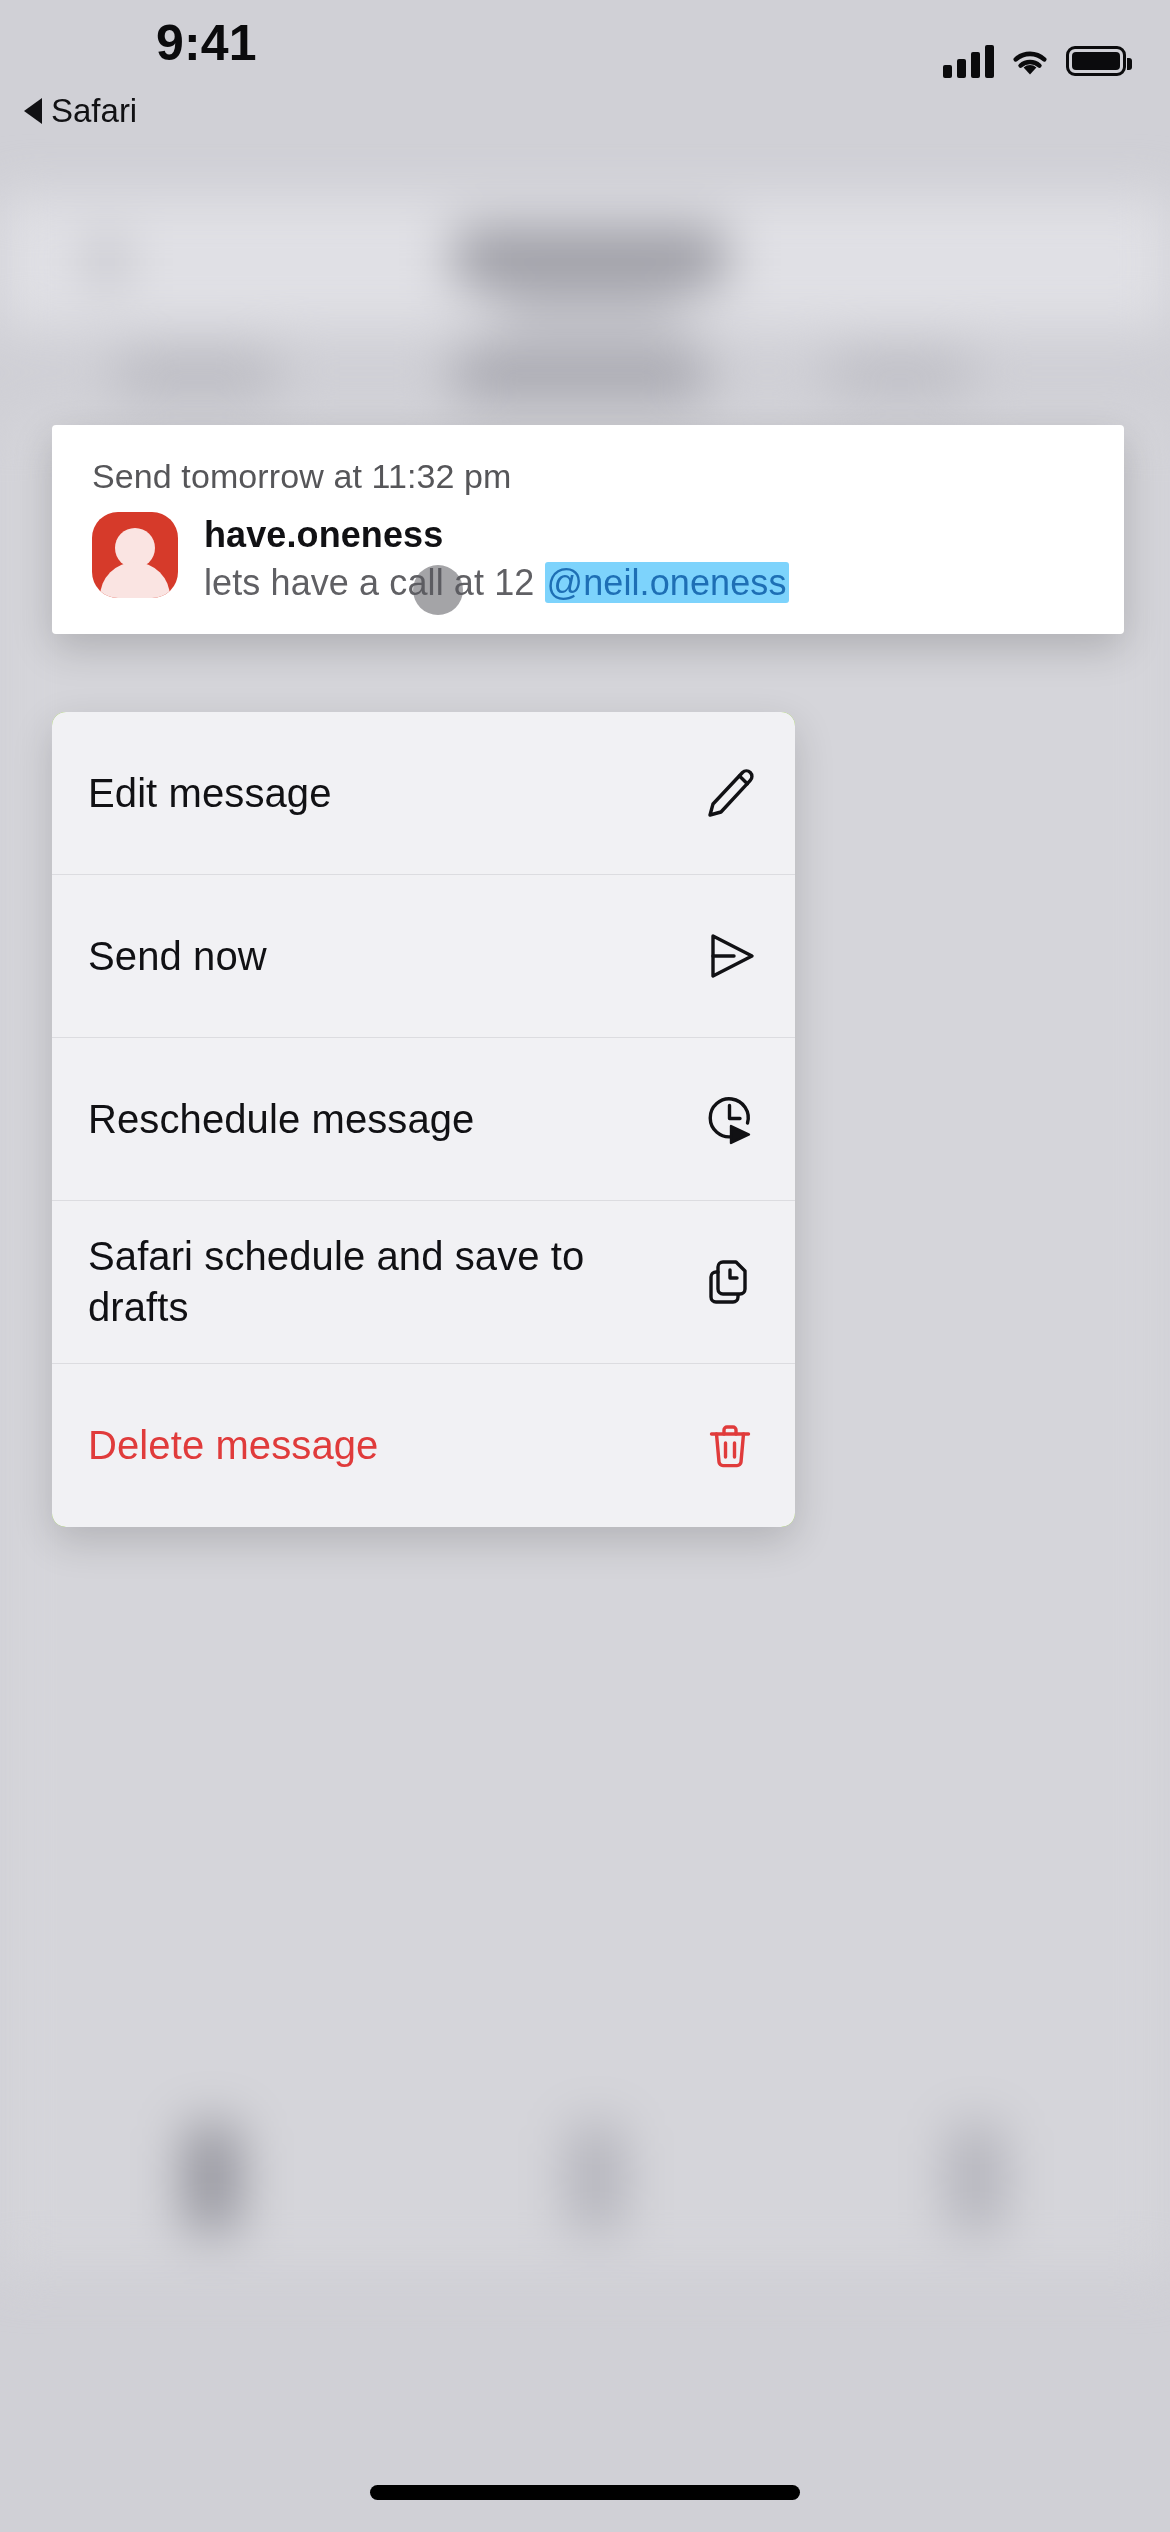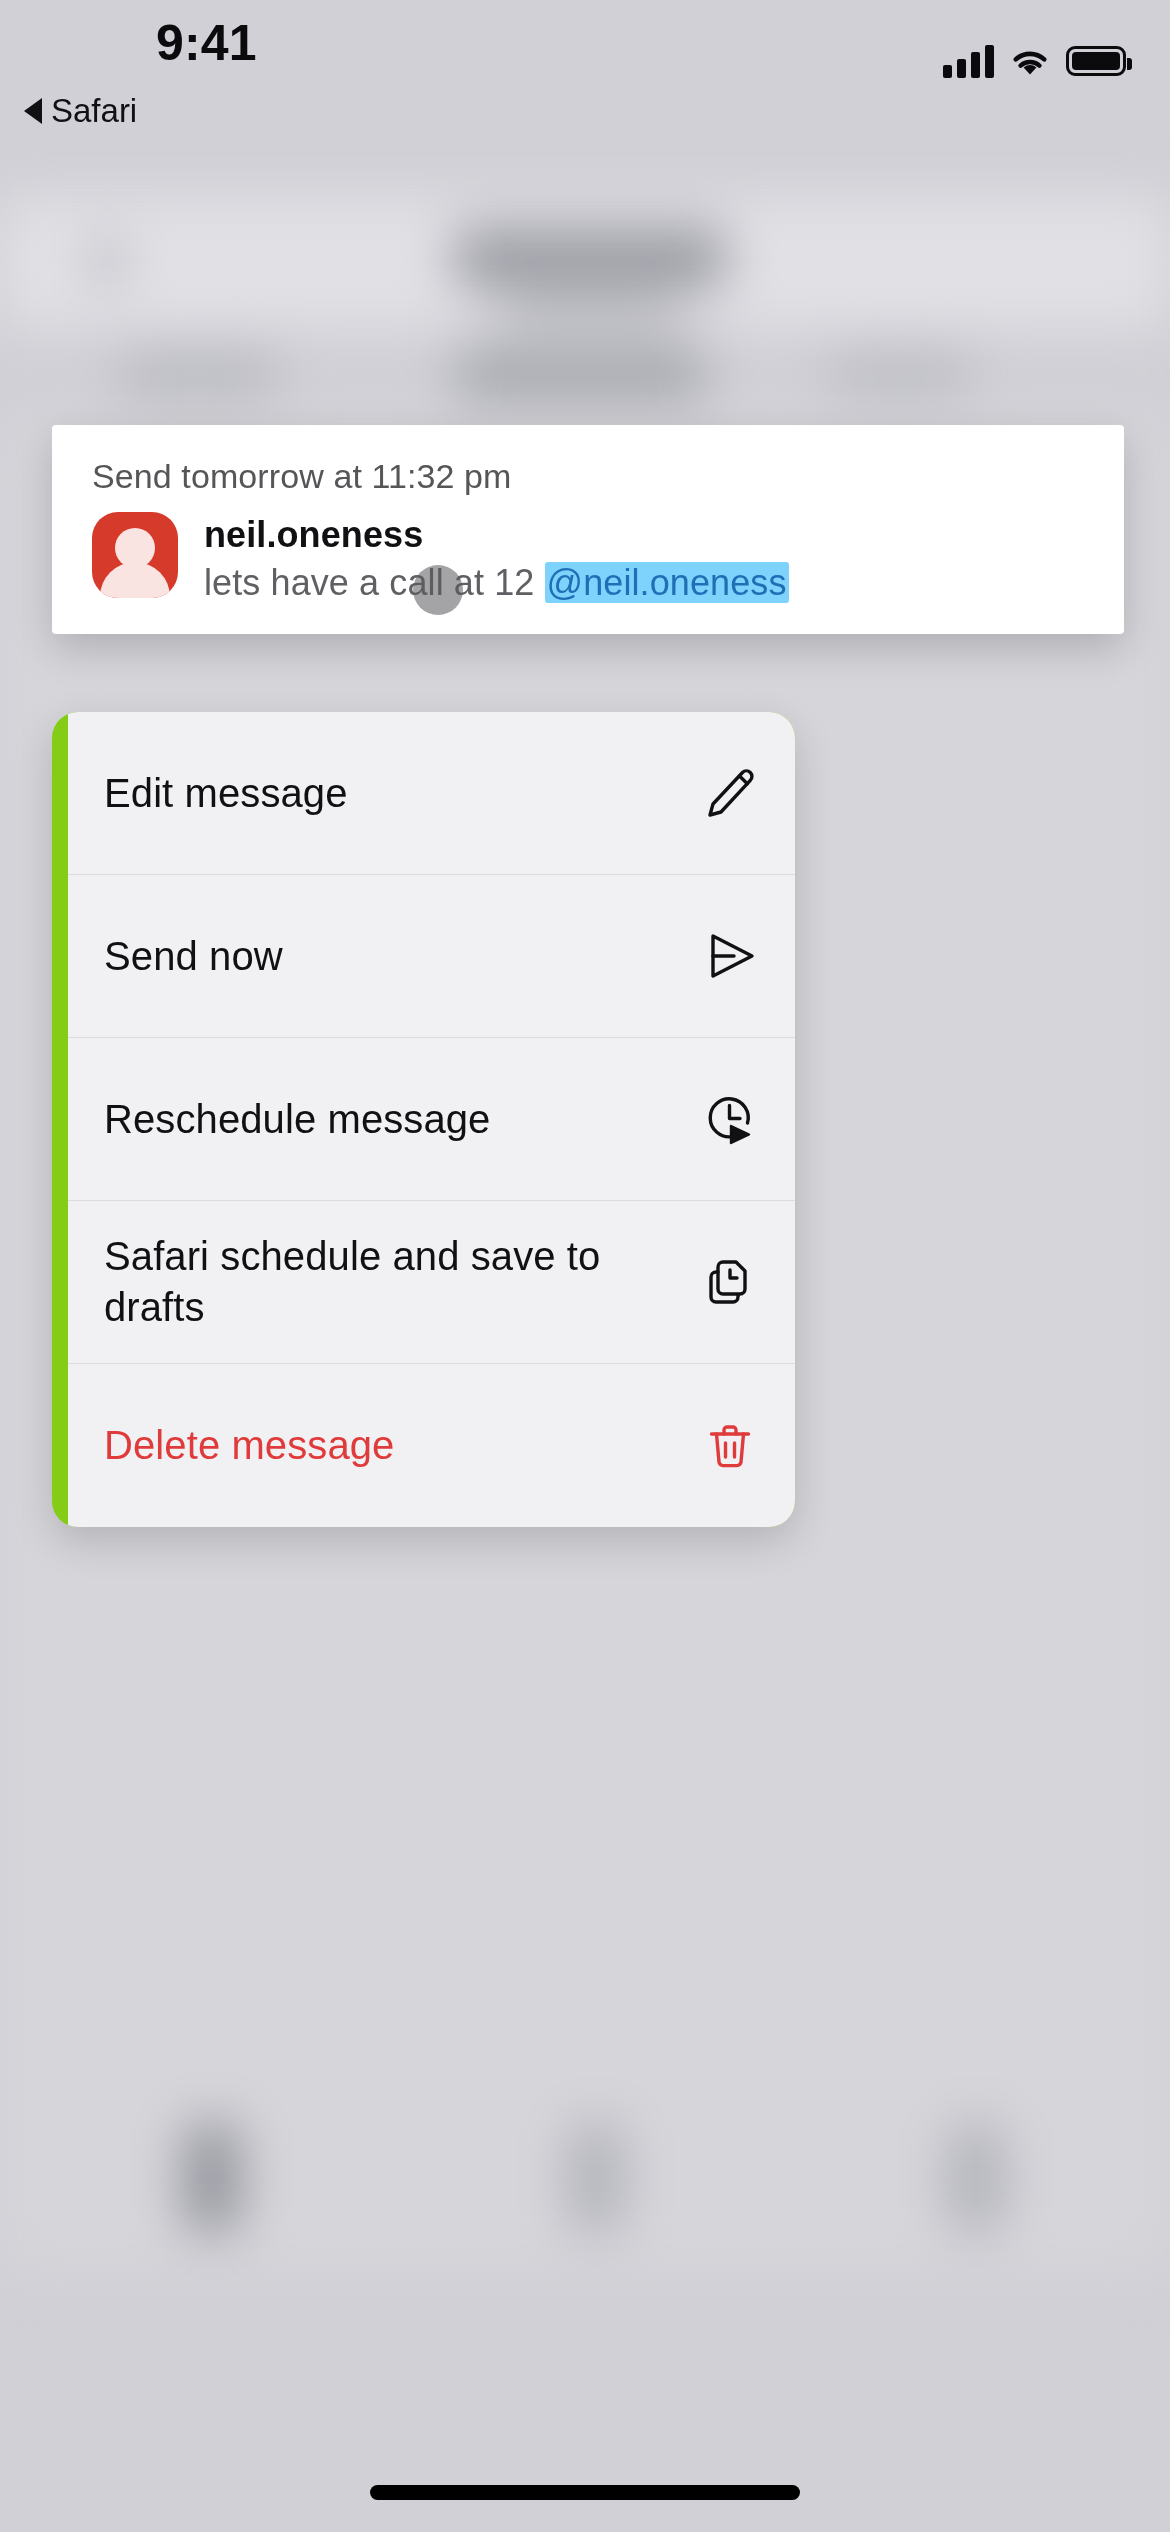--- a/index.html
+++ b/index.html
@@ -135,23 +135,22 @@
   }
   .touch-dot {
     position:absolute; left:361px; top:140px;
     width:50px; height:50px; border-radius:50%;
     background:rgba(90,90,95,0.55);
   }
 
   
   .menu {
     position:absolute; left:52px; top:712px; width:743px;
-    background:#84cc16; border-radius:26px; overflow:hidden; z-index:20;
+    background:#84cc16; border-radius:14px; overflow:hidden; z-index:20;
     box-shadow:0 14px 40px rgba(0,0,0,0.16);
-    padding-left:16px;
   }
   .menu-item {
     display:flex; align-items:center; justify-content:space-between;
     padding:0 36px; min-height:163px;
     border-bottom:1px solid #dcdce0;
     background:#f1f1f4;
   }
   .menu-item:last-child { border-bottom:none; }
   .menu-label {
     font-size:40px; color:#111114; line-height:1.27; letter-spacing:0.1px;
@@ -215,21 +214,21 @@
 </div>
 
 <div class="sched-card">
   <div class="sched-when">Send tomorrow at 11:32 pm</div>
   <div class="sched-row">
     <div class="avatar">
       <span class="head"></span>
         <span class="body"></span>
     </div>
     <div class="sched-text">
-      <div class="sched-user">neil.oneness</div>
+      <div class="sched-user">have.oneness</div>
       <div class="sched-body"><span>lets have a call at 12 </span><span class="mention">@neil.oneness</span></div>
     </div>
   </div>
   <div class="touch-dot"></div>
 </div>
 
 <div class="menu">
 
   <div class="menu-item">
     <span class="menu-label">Edit message</span>

